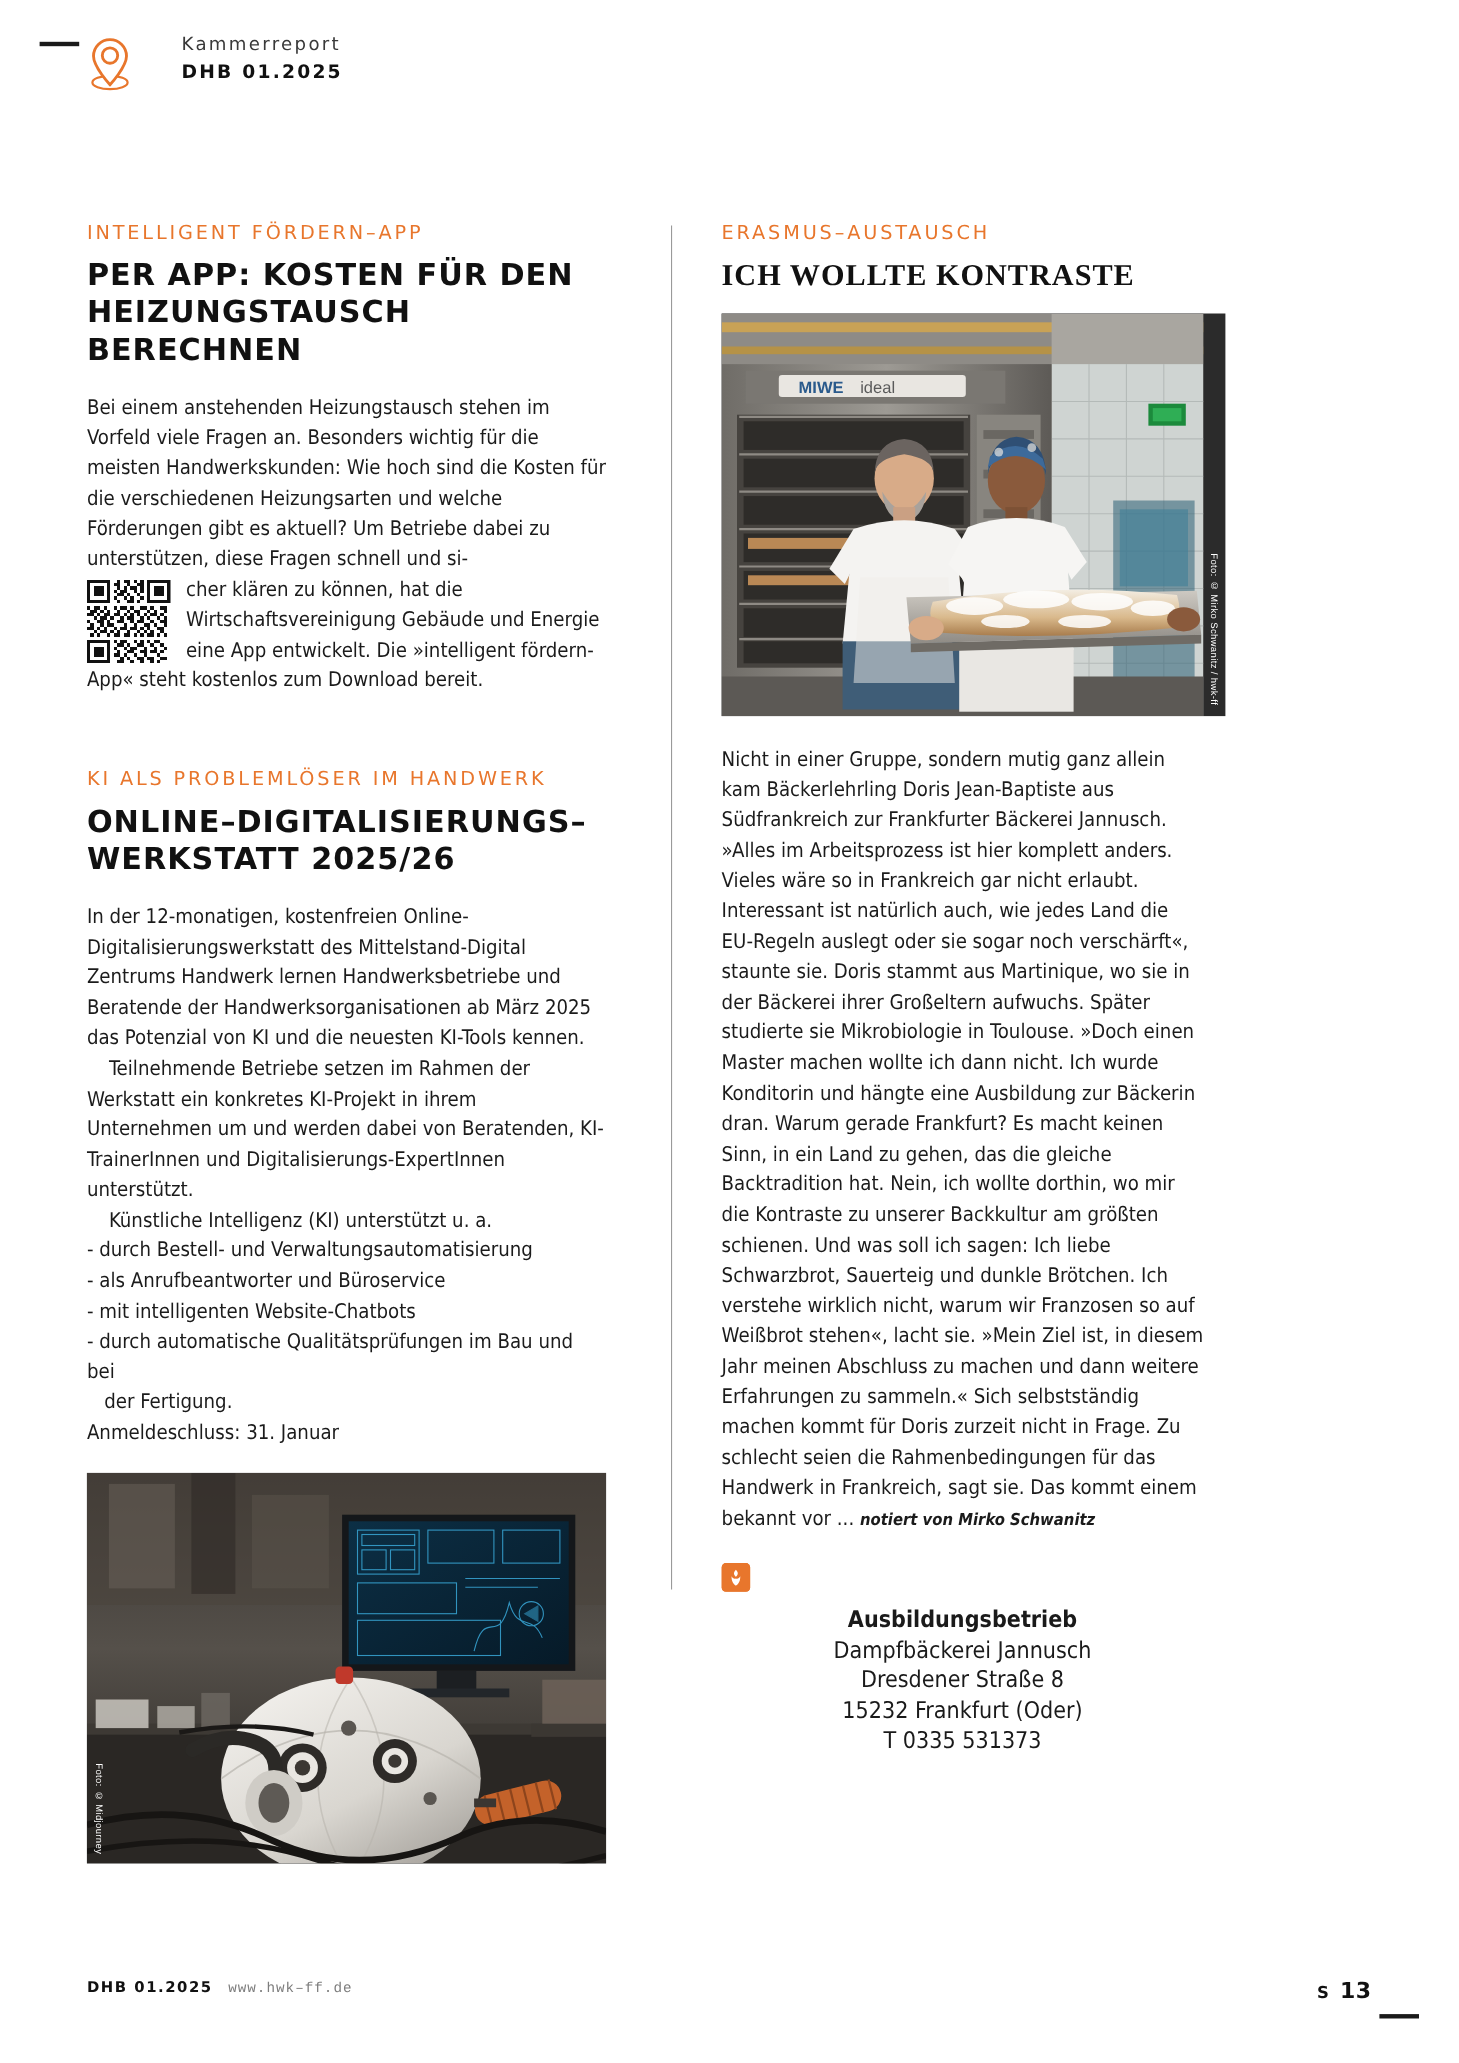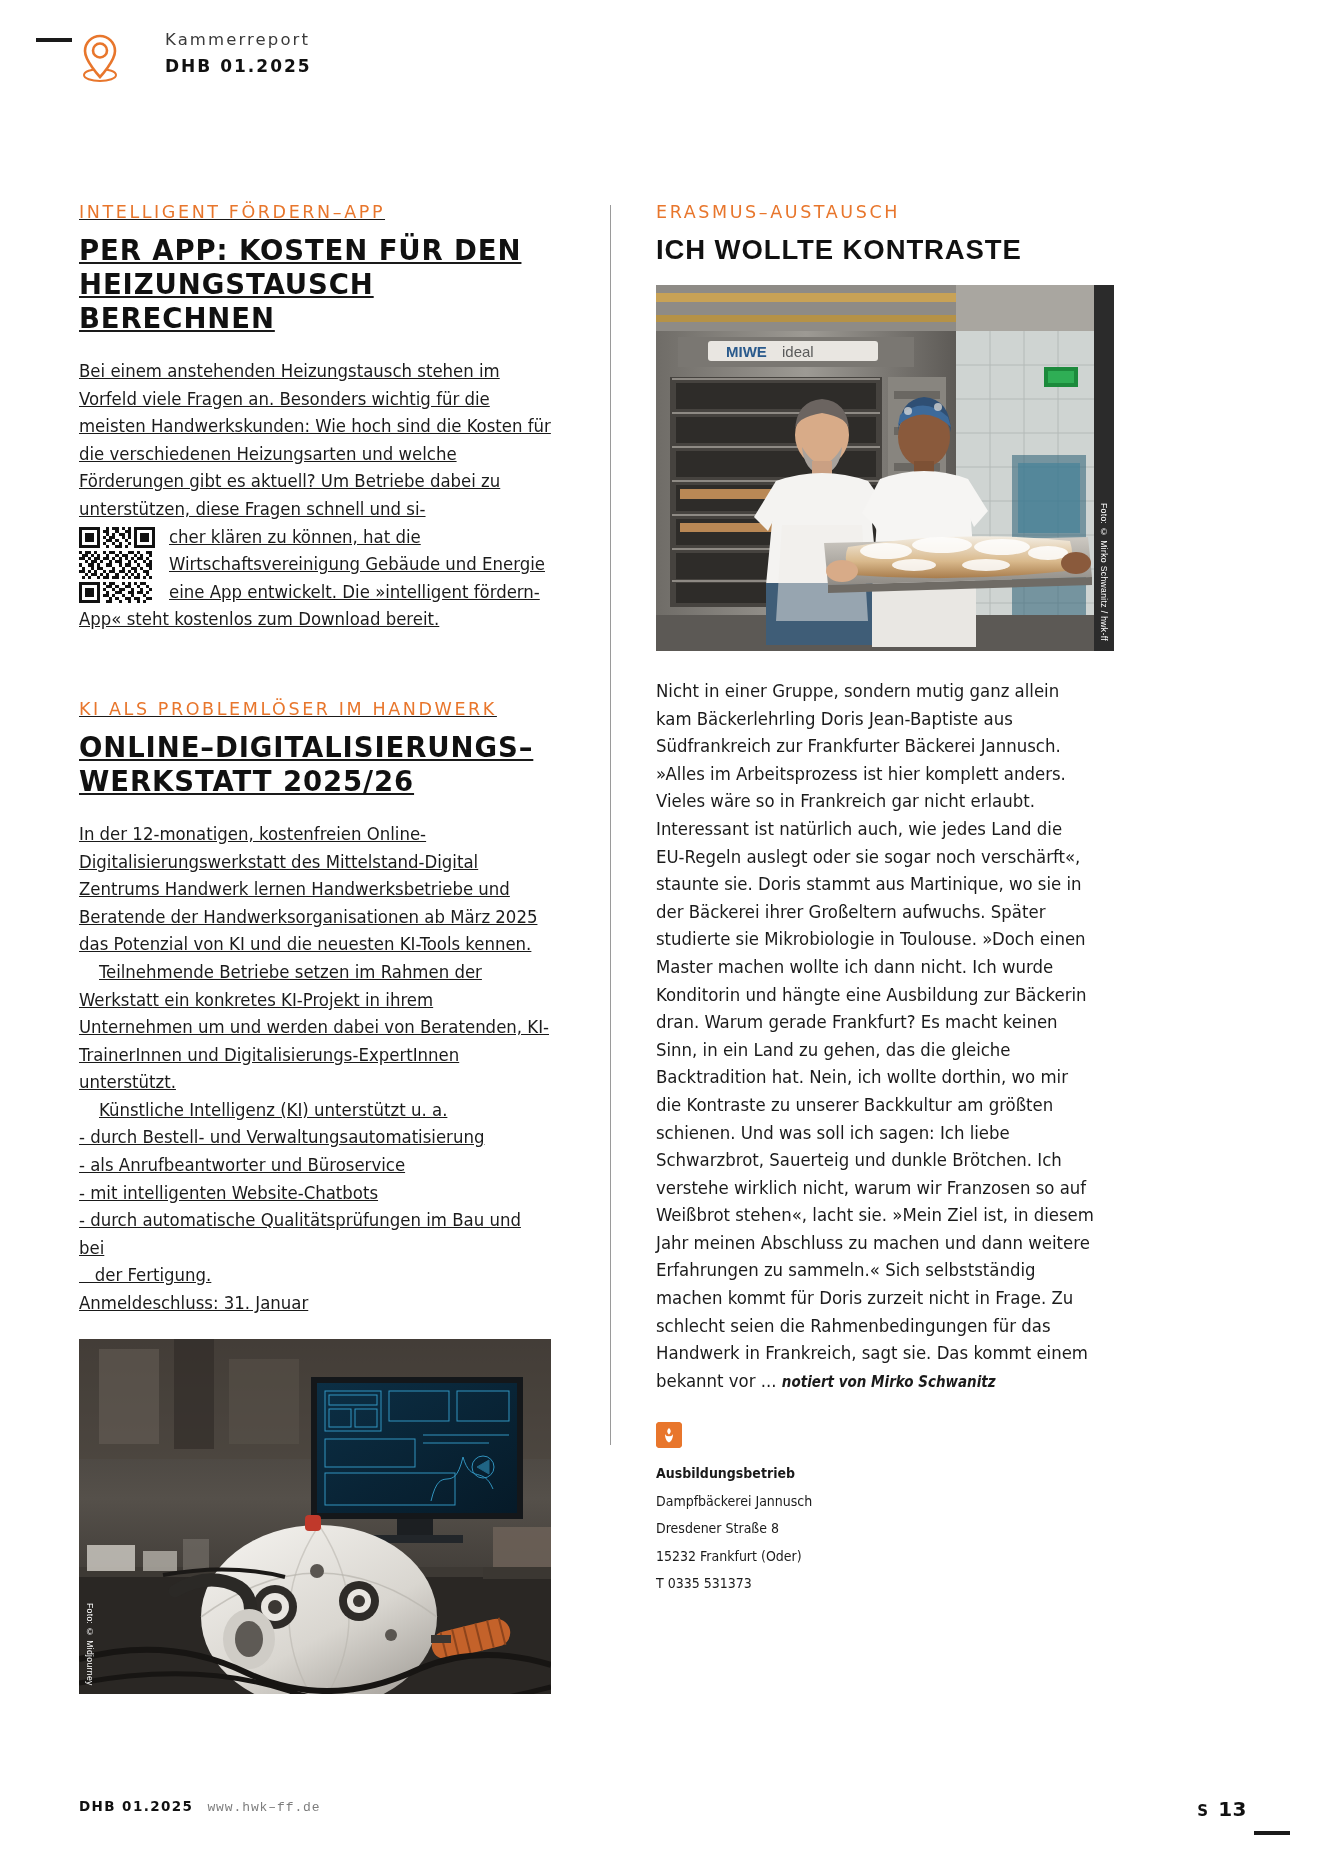--- a/index.html
+++ b/index.html
@@ -65,21 +65,20 @@
     line-height: 22px;
     margin-top: 5px;
   }
 
   
   .col-left {
     position: absolute;
     left: 79px;
     top: 200px;
     width: 472px;
-    text-decoration: underline;
   }
   .col-right {
     position: absolute;
     left: 656px;
     top: 200px;
     width: 438px;
   }
   .col-divider {
     position: absolute;
     left: 610px;
@@ -108,21 +107,21 @@
     color: #111;
     font-family: "DejaVu Sans", sans-serif;
     margin-bottom: 22px;
   }
   .headline-right {
     font-size: 27.5px;
     line-height: 34px;
     font-weight: 700;
     letter-spacing: 0.9px;
     color: #111;
-    font-family: Liberation Sans, sans-serif;
+    font-family: Liberation Serif, serif;
     margin-bottom: 18px;
     white-space: nowrap;
   }
 
   
   .body-text {
     font-size: 18.4px;
     line-height: 27.6px;
     color: #1b1b1b;
     font-family: "DejaVu Sans Condensed", "Liberation Sans Narrow", "Liberation Sans", sans-serif;
@@ -173,23 +172,24 @@
 
   
   .notiert {
     font-style: italic;
     font-weight: 700;
     font-size: 15px;
     font-family: "DejaVu Sans Condensed", "Liberation Sans", sans-serif;
   }
   .contact-block {
     margin-top: 26px;
-    font-size: 14px;
+    font-size: 21px;
     line-height: 27.5px;
     font-family: "DejaVu Sans Condensed", "Liberation Sans Narrow", "Liberation Sans", sans-serif;
+    text-align: center;
   }
   .contact-icon {
     width: 26px;
     height: 26px;
     background: #e8762c;
     border-radius: 4px;
     display: block;
     margin-bottom: 12px;
     position: relative;
   }

